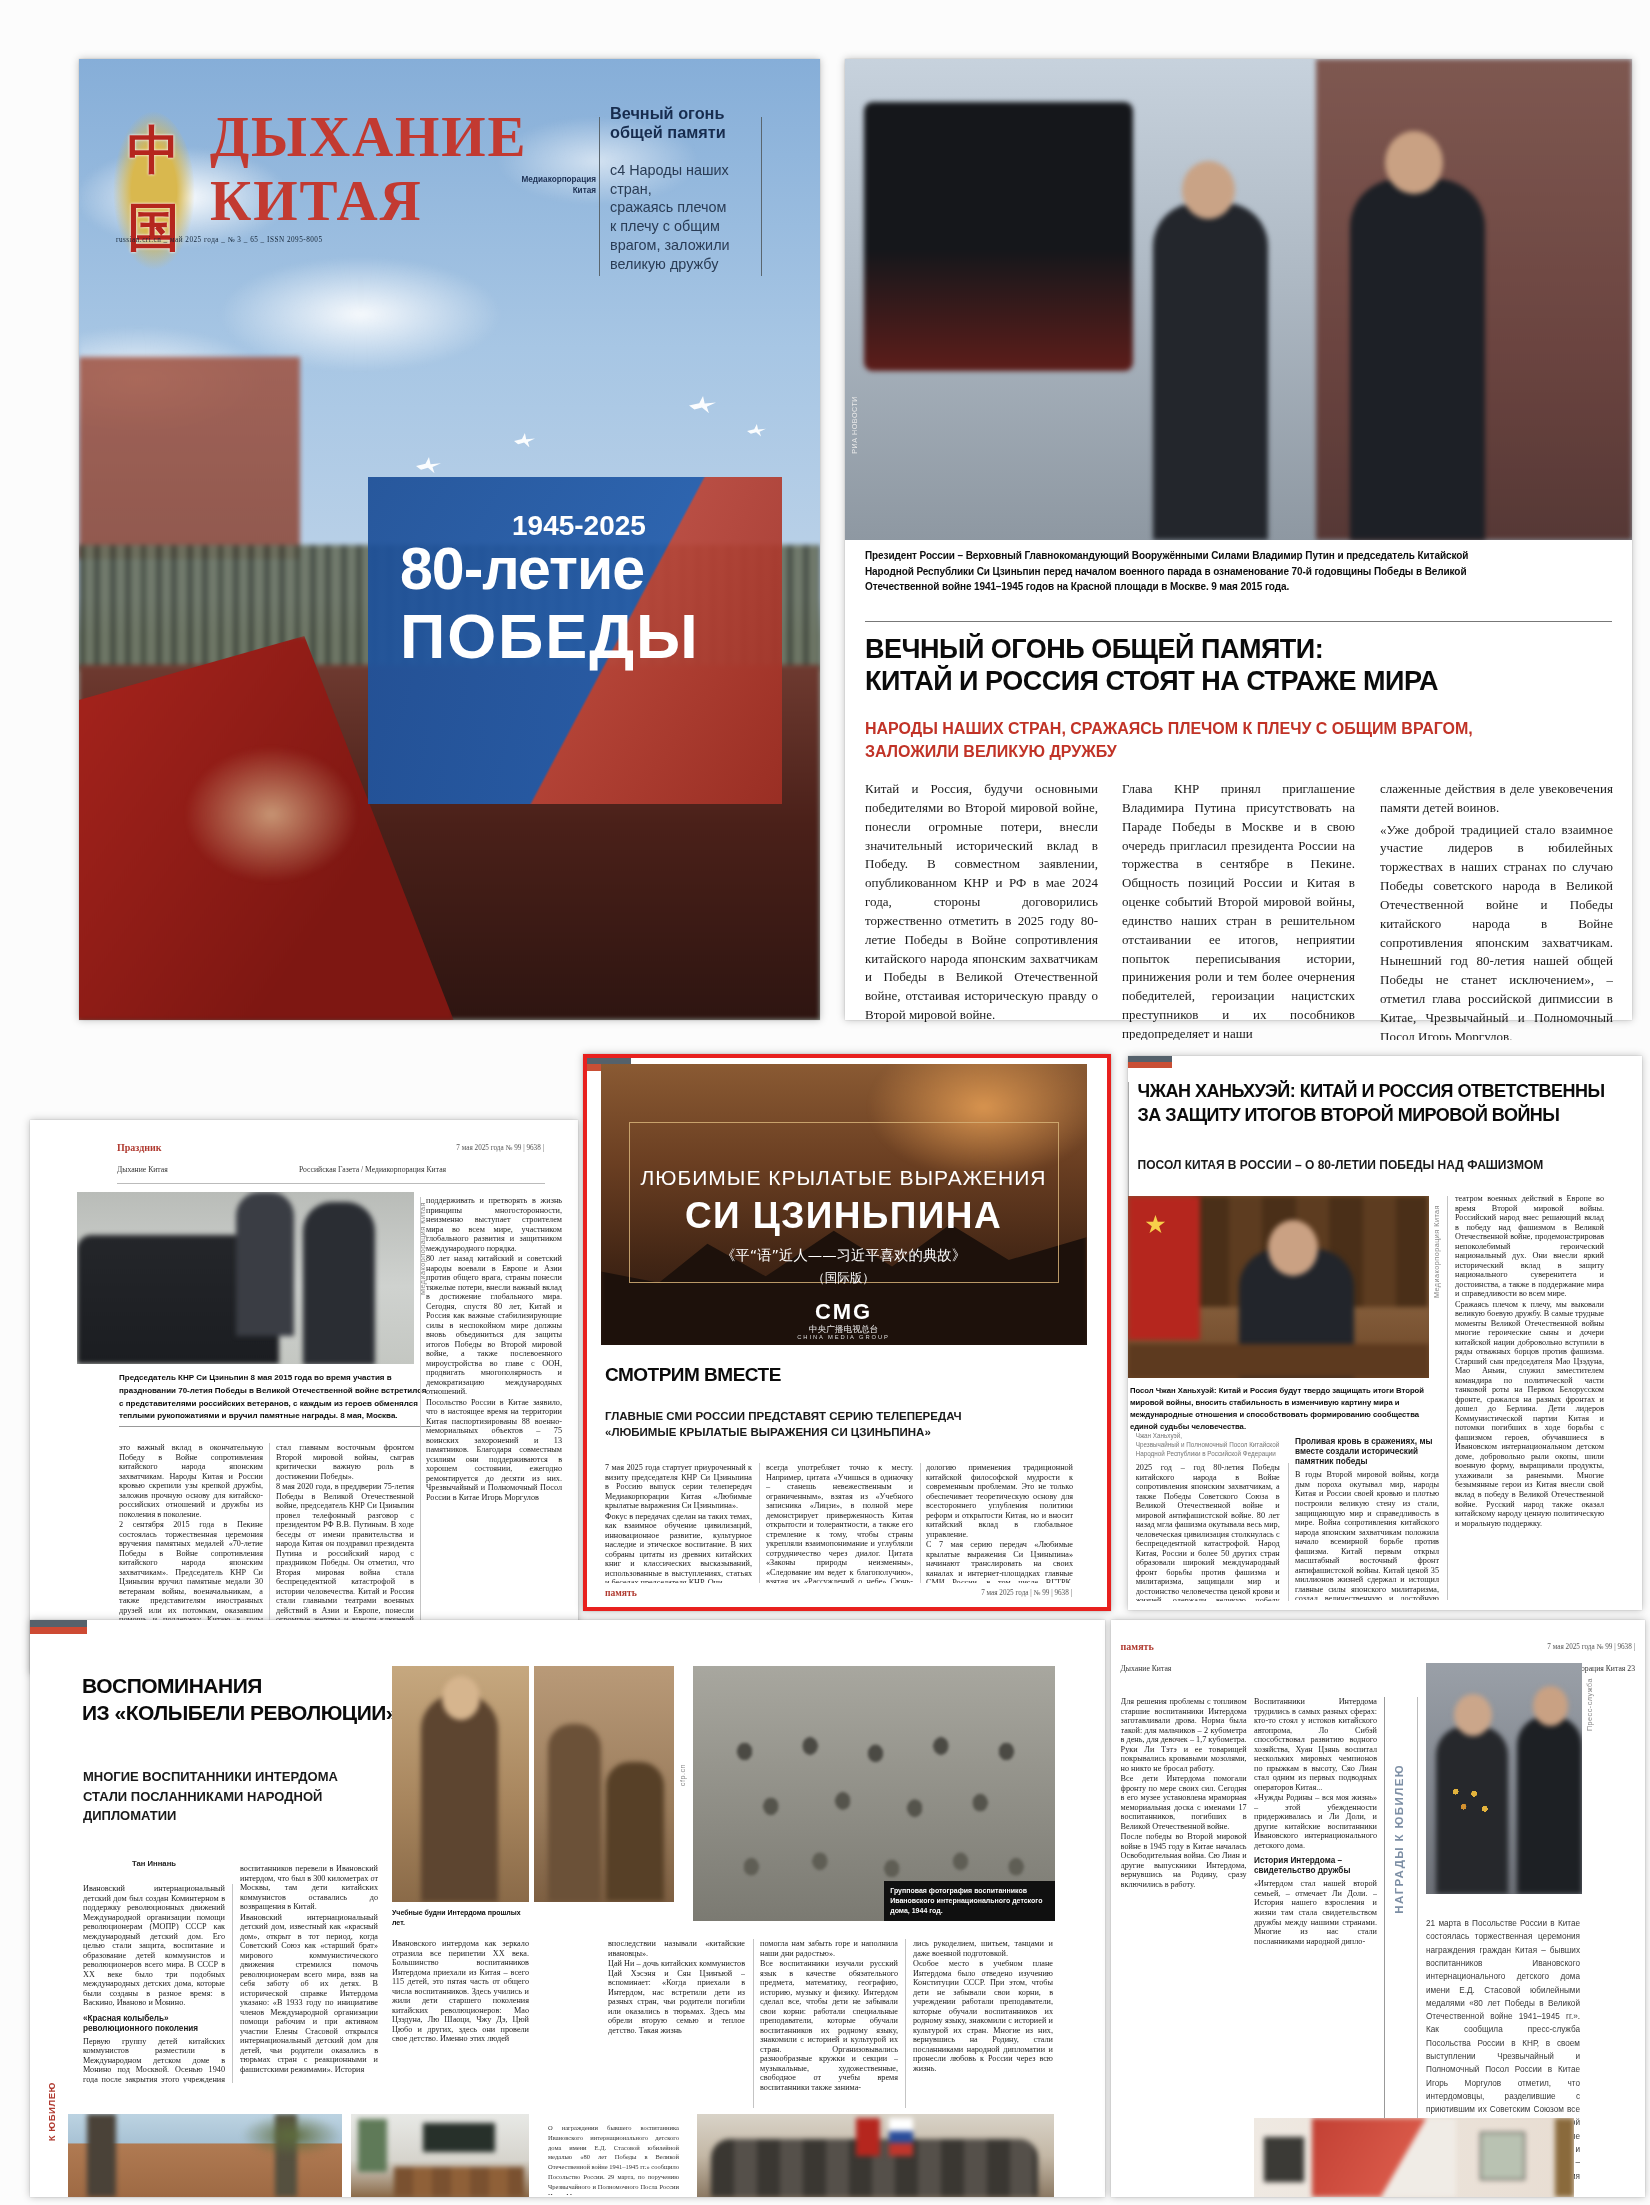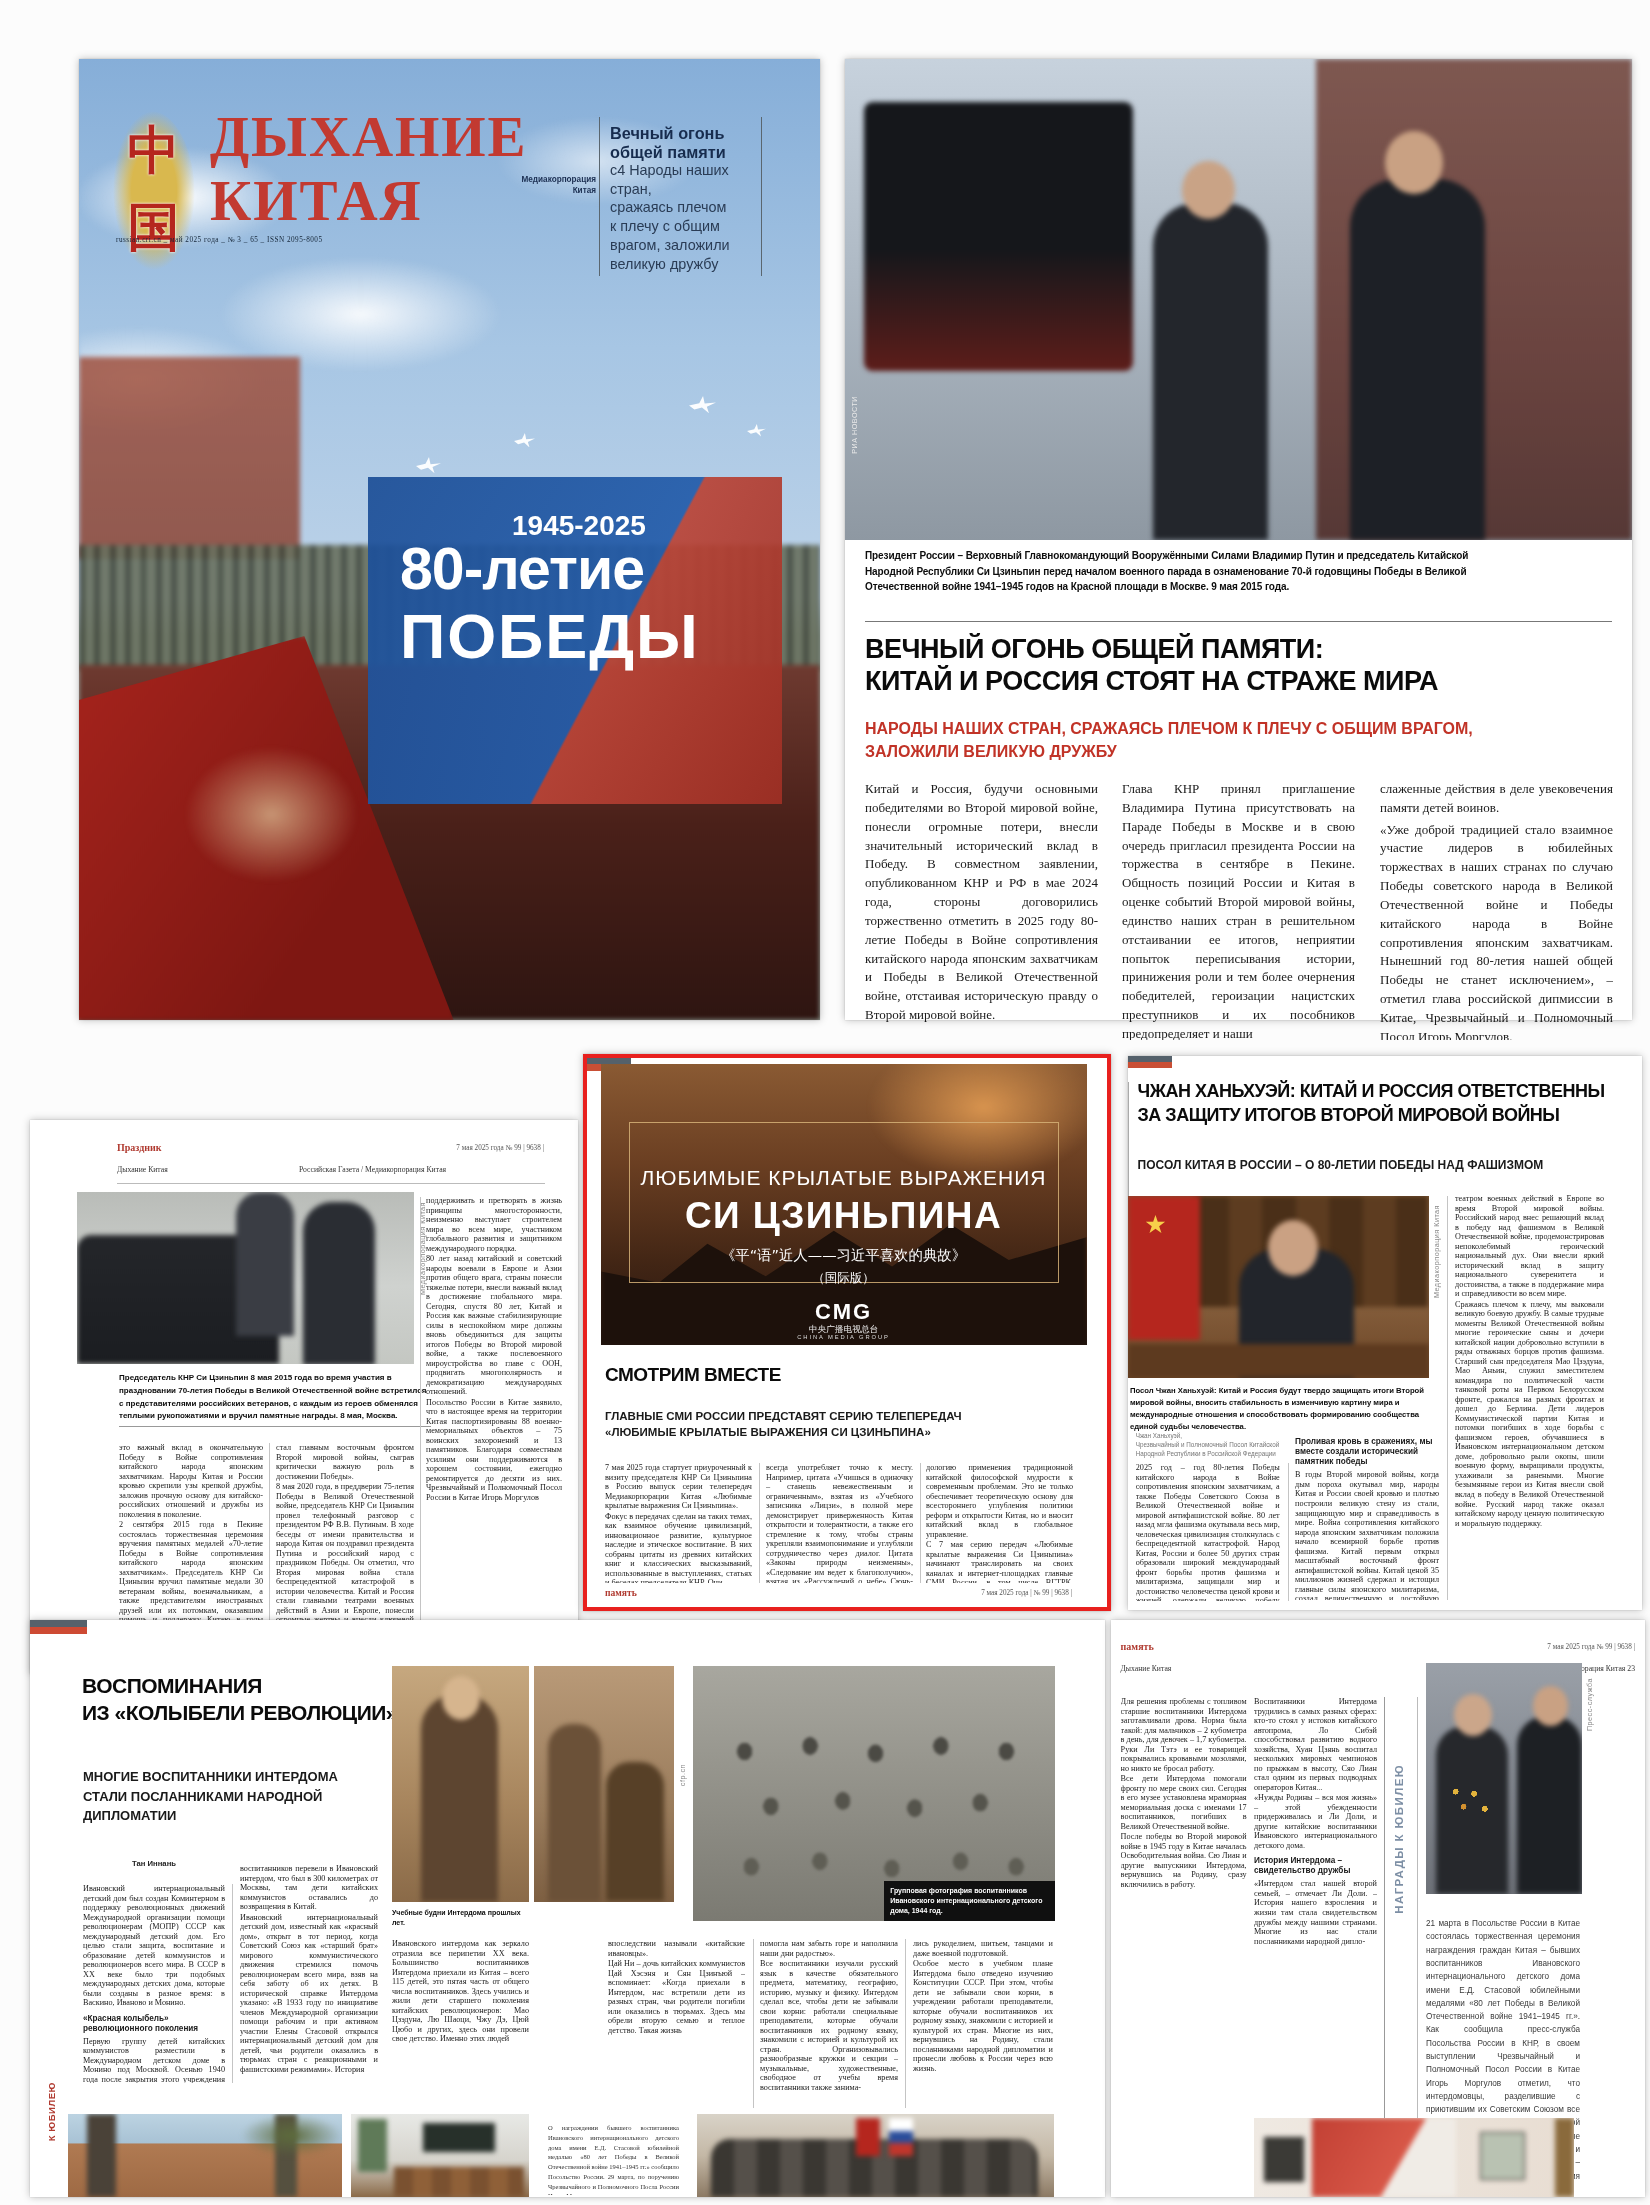--- a/index.html
+++ b/index.html
@@ -51,21 +51,21 @@
 
   <div class="abs" style="left:34px;top:52px;width:82px;height:159px;background:radial-gradient(closest-side,#d9b84e 55%,rgba(217,184,78,.55) 75%,transparent);border-radius:42% 58% 50% 50%">
     <div class="cn" style="position:absolute;left:14.4px;top:4.8px;font-size:52px;font-weight:700;color:#b5261e;text-shadow:0 0 2.9px #fff,0 0 1px #fff">中</div>
     <div class="cn" style="position:absolute;left:14.4px;top:82px;font-size:52px;font-weight:700;color:#b5261e;text-shadow:0 0 2.9px #fff,0 0 1px #fff">国</div>
   </div>
   <div class="abs pre" style="left:131px;top:46px;width:337px;font:700 57px/1.12 'Liberation Serif',serif;color:#c23a31;letter-spacing:1.9px">ДЫХАНИЕ
 КИТАЯ</div>
   <div class="vrule" style="left:520px;top:58px;height:159px;background:#5a666f"></div>
   <div class="abs pre" style="left:442px;top:116px;width:75px;text-align:right;font:700 8.2px/1.3 'Liberation Sans',sans-serif;color:#1c2f52">Медиакорпорация
 Китая</div>
-  <div class="abs pre" style="left:531px;top:65px;width:144px;font:800 16.3px/1.18 'Liberation Sans',sans-serif;color:#172c4e">Вечный огонь
+  <div class="abs pre" style="left:531px;top:45px;width:144px;font:800 16.3px/1.18 'Liberation Sans',sans-serif;color:#172c4e">Вечный огонь
 общей памяти</div>
   <div class="abs pre" style="left:531px;top:102px;width:144px;font:400 14.4px/1.3 'Liberation Sans',sans-serif;color:#2a3c55">с4 Народы наших стран,
 сражаясь плечом
 к плечу с общим
 врагом, заложили
 великую дружбу</div>
   <div class="vrule" style="left:682px;top:58px;height:159px;background:#5a666f"></div>
   <div class="abs" style="left:37px;top:177px;font:7.2px 'Liberation Serif',serif;color:#152638;letter-spacing:0.5px">russian.cri.cn _ май 2025 года _ № 3 _ 65 _ ISSN 2095-8005</div>
 
   <div class="abs" style="left:433px;top:451px;font:700 28px 'Liberation Sans',sans-serif;color:#fff">1945-2025</div>

